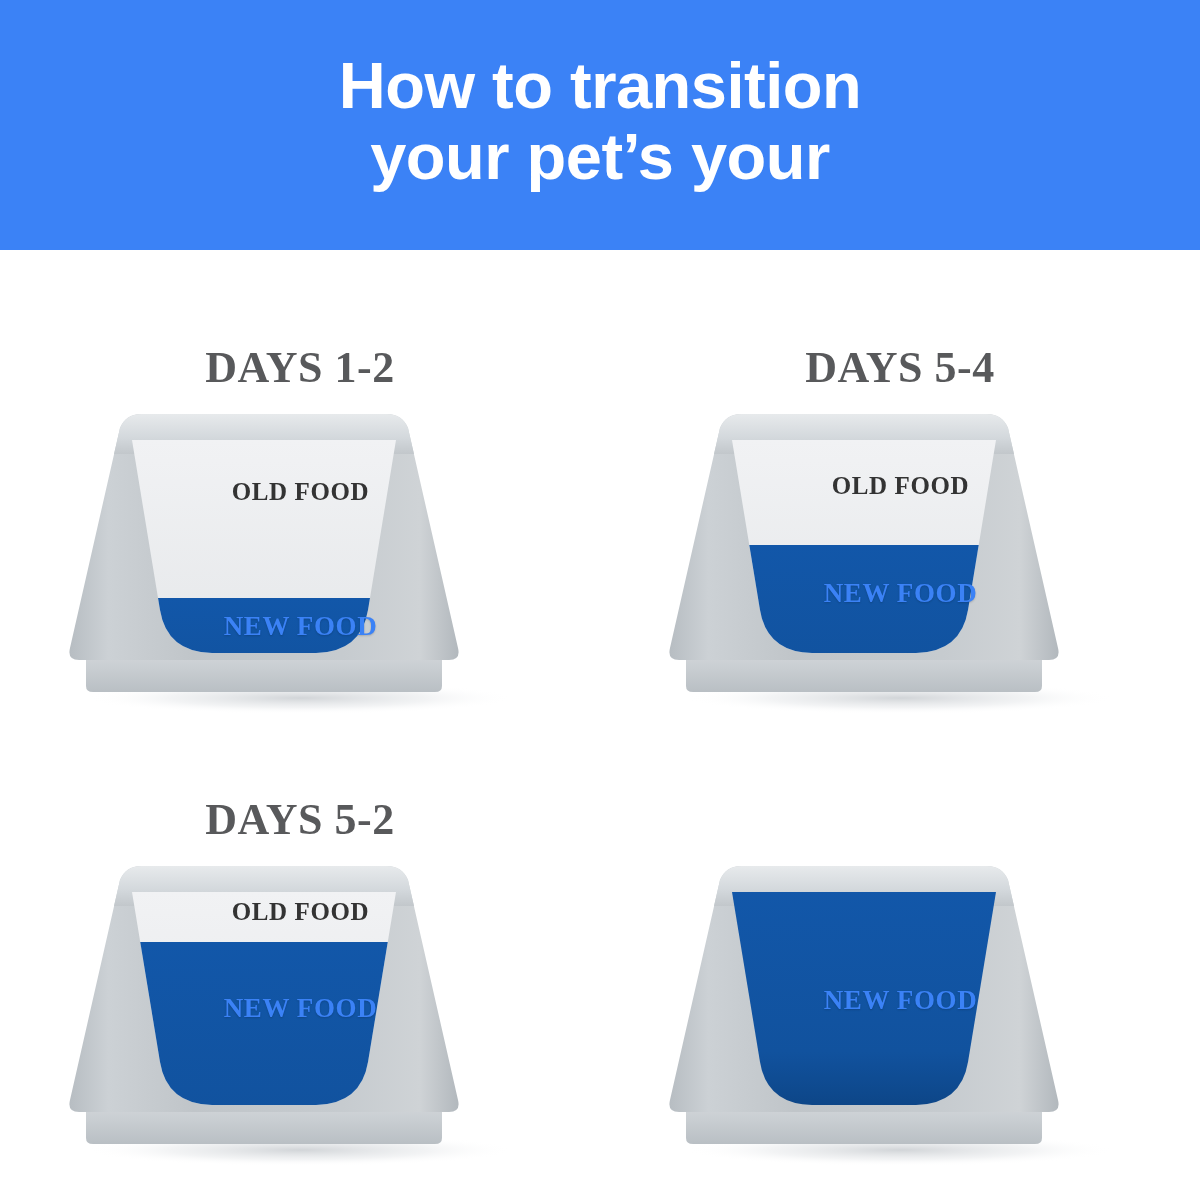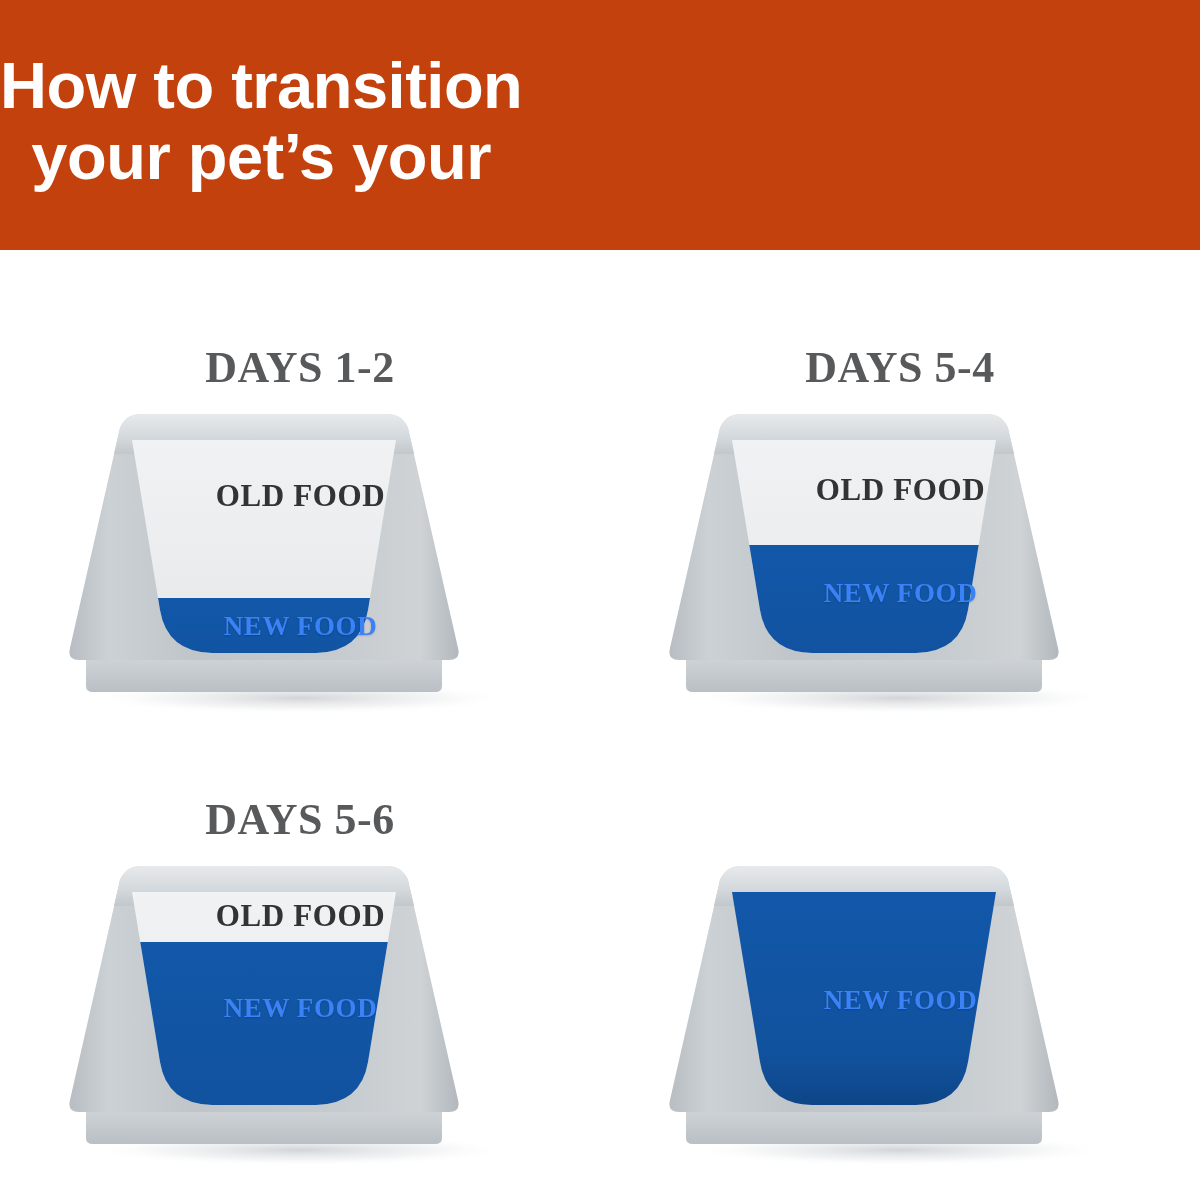--- a/index.html
+++ b/index.html
@@ -9,22 +9,22 @@
     background:#ffffff;
     font-family:"Liberation Sans", sans-serif;
     overflow:hidden;
   }
   .page { position:relative; width:1200px; height:1200px; background:#fff; }
 
   
   .header {
     position:absolute; left:0; top:0;
     width:1200px; height:250px;
-    background:#c2410c;
-    display:flex; align-items:center; justify-content:flex-start;
+    background:#3b82f6;
+    display:flex; align-items:center; justify-content:center;
   }
   .header-title {
     color:#ffffff;
     font-size:65px;
     font-weight:bold;
     line-height:1.09;
     text-align:center;
     letter-spacing:-0.5px;
     padding-bottom:6px;
   }
@@ -66,21 +66,21 @@
   .food-label {
     position:absolute;
     width:100%;
     text-align:center;
     font-weight:bold;
     pointer-events:none;
     white-space:nowrap;
   }
   .label-old {
     color:#333333;
-    font-size:31px;
+    font-size:25px;
     letter-spacing:0.6px;
   }
   .label-new {
     color:#3b82f6;
     font-size:27px;
     letter-spacing:0.6px;
     text-shadow:0 1px 2px rgba(0,0,0,.18);
   }
 </style>
 </head>
@@ -206,21 +206,21 @@
           <g clip-path="url(#foodClip2)">
             <rect x="90" y="147" width="300" height="180" fill="url(#newG2)"></rect>
           </g>
         </svg>
         <div class="food-label label-old" style="top:74px;">OLD FOOD</div>
         <div class="food-label label-new" style="top:180px;">NEW FOOD</div>
       </div>
     </div>
 
     <div class="cell c2">
-      <div class="day-label">DAYS 5-6</div>
+      <div class="day-label">DAYS 5-2</div>
       <div class="bowl-wrap">
         <svg class="bowl-svg" viewBox="0 0 545 320" xmlns="http://www.w3.org/2000/svg">
           <defs>
             <linearGradient id="bodyG3" x1="0" y1="0" x2="1" y2="0">
               <stop offset="0" stop-color="#b7bdc2"></stop>
               <stop offset="0.10" stop-color="#ccd1d5"></stop>
               <stop offset="0.32" stop-color="#c0c5c9"></stop>
               <stop offset="0.70" stop-color="#c6cbcf"></stop>
               <stop offset="0.90" stop-color="#cfd3d6"></stop>
               <stop offset="1" stop-color="#b2b8bd"></stop>

